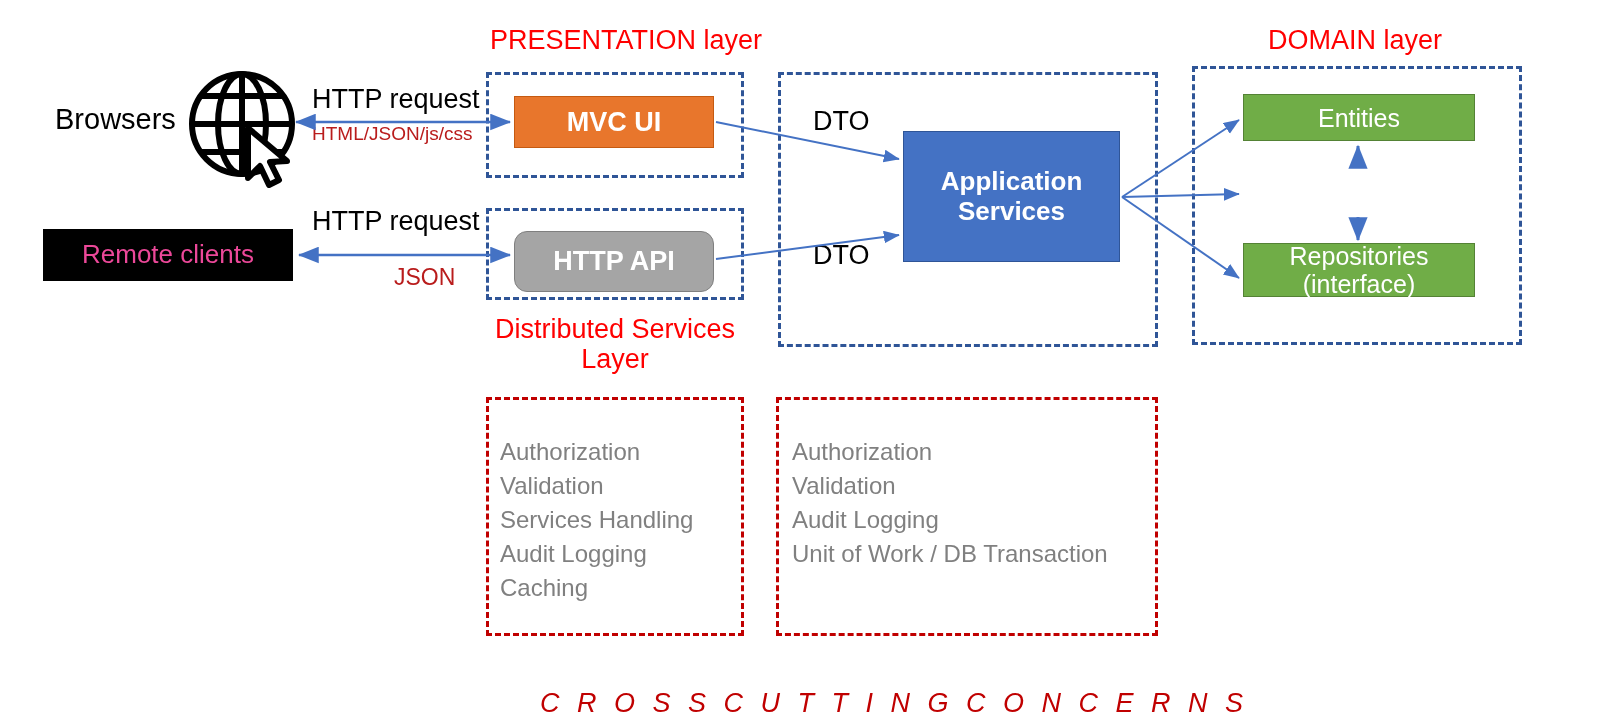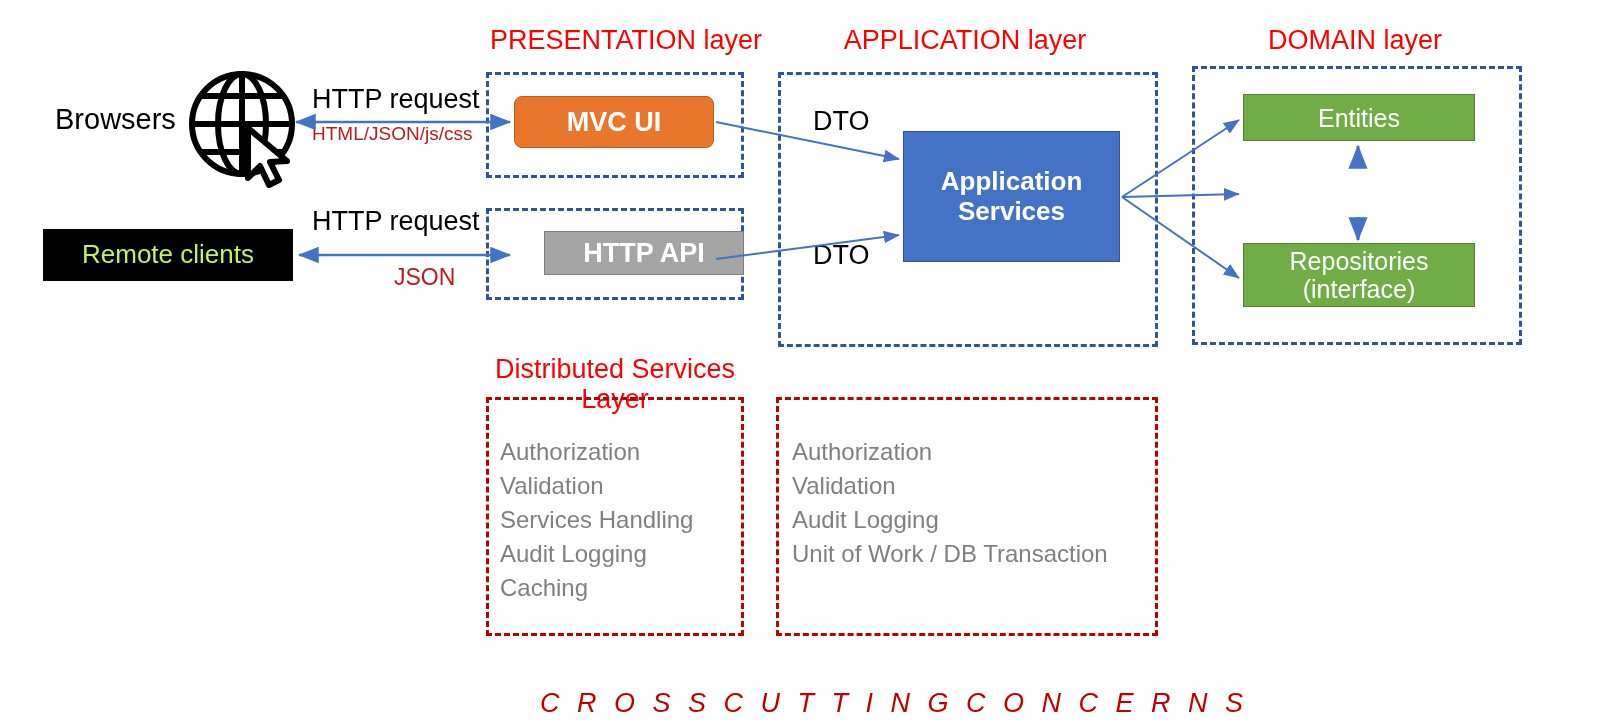--- a/index.html
+++ b/index.html
@@ -22,21 +22,21 @@
 
   
   .layer-title {
     color: #FF0000;
     font-size: 27px;
     font-family: "Liberation Sans", sans-serif;
     text-align: center;
     line-height: 1.1;
     white-space: nowrap;
   }
-  .layer-title.wrap { white-space: normal; margin-top: 40px; }
+  .layer-title.wrap { white-space: normal; }
 
   
   .dashed-blue {
     border: 3px dashed #2F5597;
     box-sizing: border-box;
     background: transparent;
   }
   
   .dashed-red {
     border: 3px dashed #C00000;
@@ -76,21 +76,21 @@
     background: #70AD47;
     border: 1px solid #548235;
     font-weight: normal;
     font-size: 25px;
   }
   .box-black {
     background: #000000;
     border: 1px solid #000000;
     font-weight: normal;
     font-size: 26px;
-    color: #bef264;
+    color: #ec4899;
   }
 
   
   .label-dark {
     color: #000000;
     font-size: 27px;
     white-space: nowrap;
   }
   .label-small {
     color: #b91c1c;
@@ -120,21 +120,20 @@
   }
   .globe-wrap { position: absolute; }
 </style>
 </head>
 <body>
 
 <div id="stage">
 
   <div class="abs layer-title" style="left:490px; top:26px; width:250px;">PRESENTATION layer</div>
 
-  <div class="abs layer-title" style="left:825px; top:26px; width:280px;">APPLICATION layer</div>
 
   <div class="abs layer-title" style="left:1225px; top:26px; width:260px;">DOMAIN layer</div>
 
   <div class="abs layer-title wrap" style="left:487px; top:315px; width:256px;">Distributed Services Layer</div>
 
   <div class="abs dashed-blue" style="left:486px; top:72px; width:258px; height:106px;"></div>
   <div class="abs dashed-blue" style="left:486px; top:208px; width:258px; height:92px;"></div>
 
   <div class="abs dashed-blue" style="left:778px; top:72px; width:380px; height:275px;"></div>
 
@@ -164,30 +163,30 @@
 
   <div class="abs label-dark" style="left:312px; top:84px;">HTTP request</div>
   <div class="abs label-small" style="left:312px; top:123px;">HTML/JSON/js/css</div>
 
   <div class="abs label-dark" style="left:312px; top:206px;">HTTP request</div>
   <div class="abs label-small" style="left:367px; top:264px; font-size:23px;margin-left:27px;">JSON</div>
 
   <div class="abs label-dark" style="left:813px; top:106px;">DTO</div>
   <div class="abs label-dark" style="left:813px; top:240px;">DTO</div>
 
-  <div class="abs box box-mvc" style="left:514px; top:96px; width:200px; height:52px;border-radius:8px;">MVC UI</div>
-
-  <div class="abs box box-api" style="left:544px; top:231px; width:200px; height:44px;">HTTP API</div>
+  <div class="abs box box-mvc" style="left:514px; top:96px; width:200px; height:52px;">MVC UI</div>
+
+  <div class="abs box box-api" style="left:514px; top:231px; width:200px; height:61px;border-radius:13px;">HTTP API</div>
 
   <div class="abs box box-appsvc" style="left:903px; top:131px; width:217px; height:131px; padding:0 16px;">Application Services</div>
 
   <div class="abs box box-green" style="left:1243px; top:94px; width:232px; height:47px;">Entities</div>
 
 
-  <div class="abs box box-green" style="left:1243px; top:243px; width:232px; height:64px;">Repositories (interface)</div>
+  <div class="abs box box-green" style="left:1243px; top:243px; width:232px; height:54px;">Repositories (interface)</div>
 
   <div class="abs label-gray" style="left:500px; top:435px;">
     <div>Authorization</div>
     <div>Validation</div>
     <div>Services Handling</div>
     <div>Audit Logging</div>
     <div>Caching</div>
   </div>
 
   <div class="abs label-gray" style="left:792px; top:435px;">

